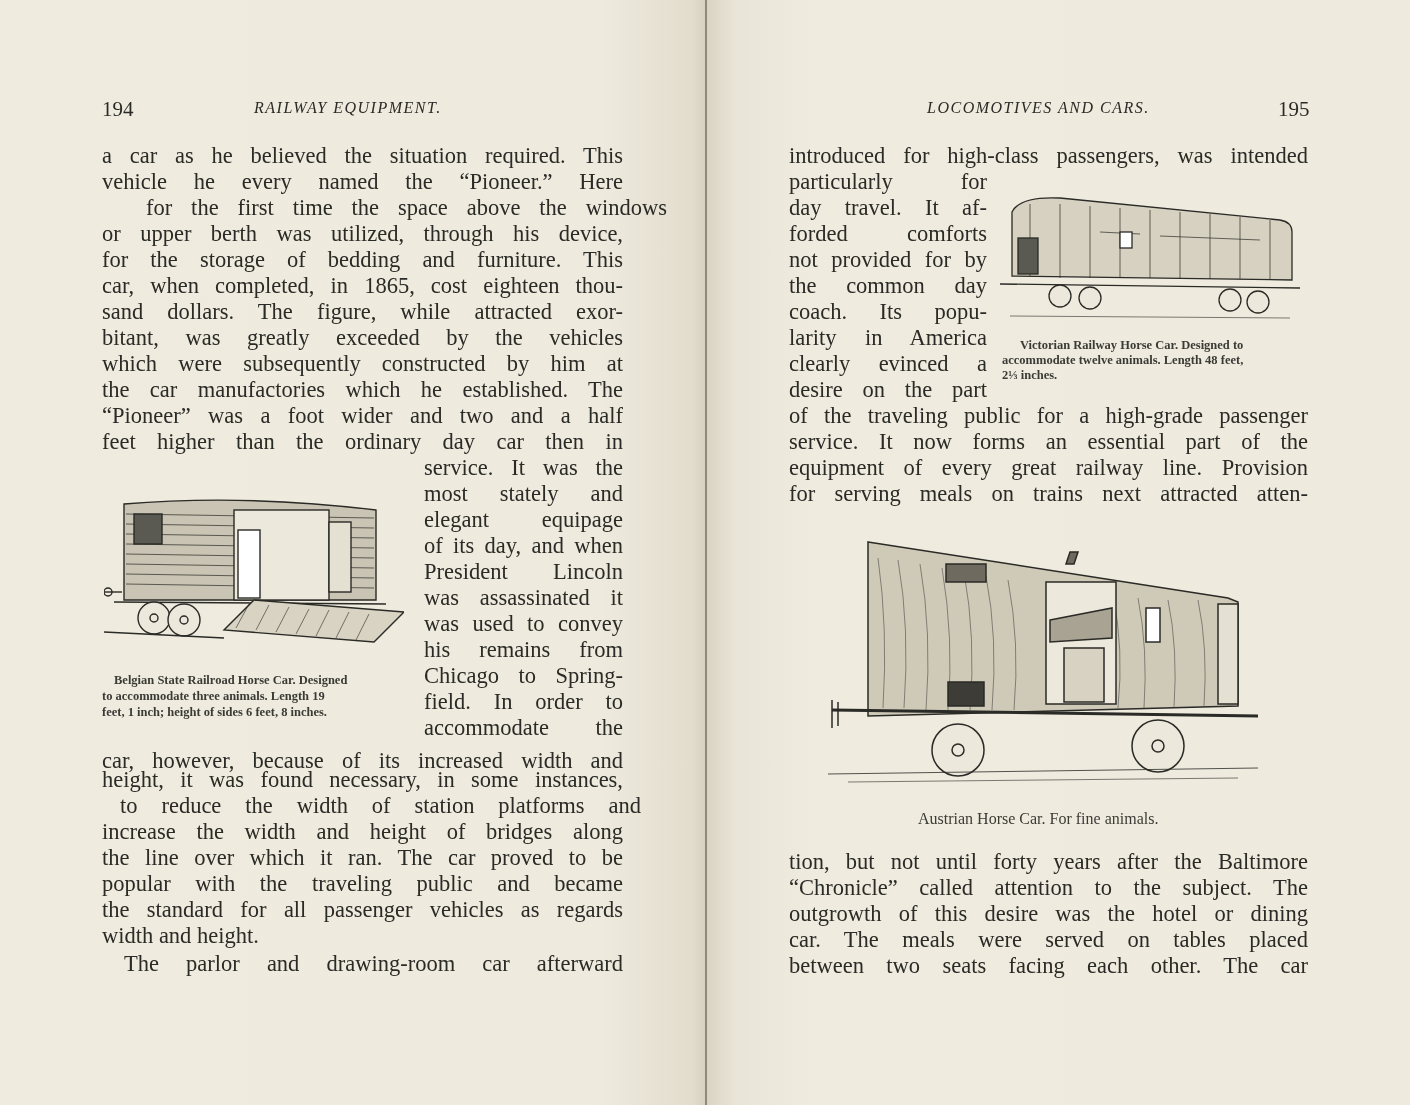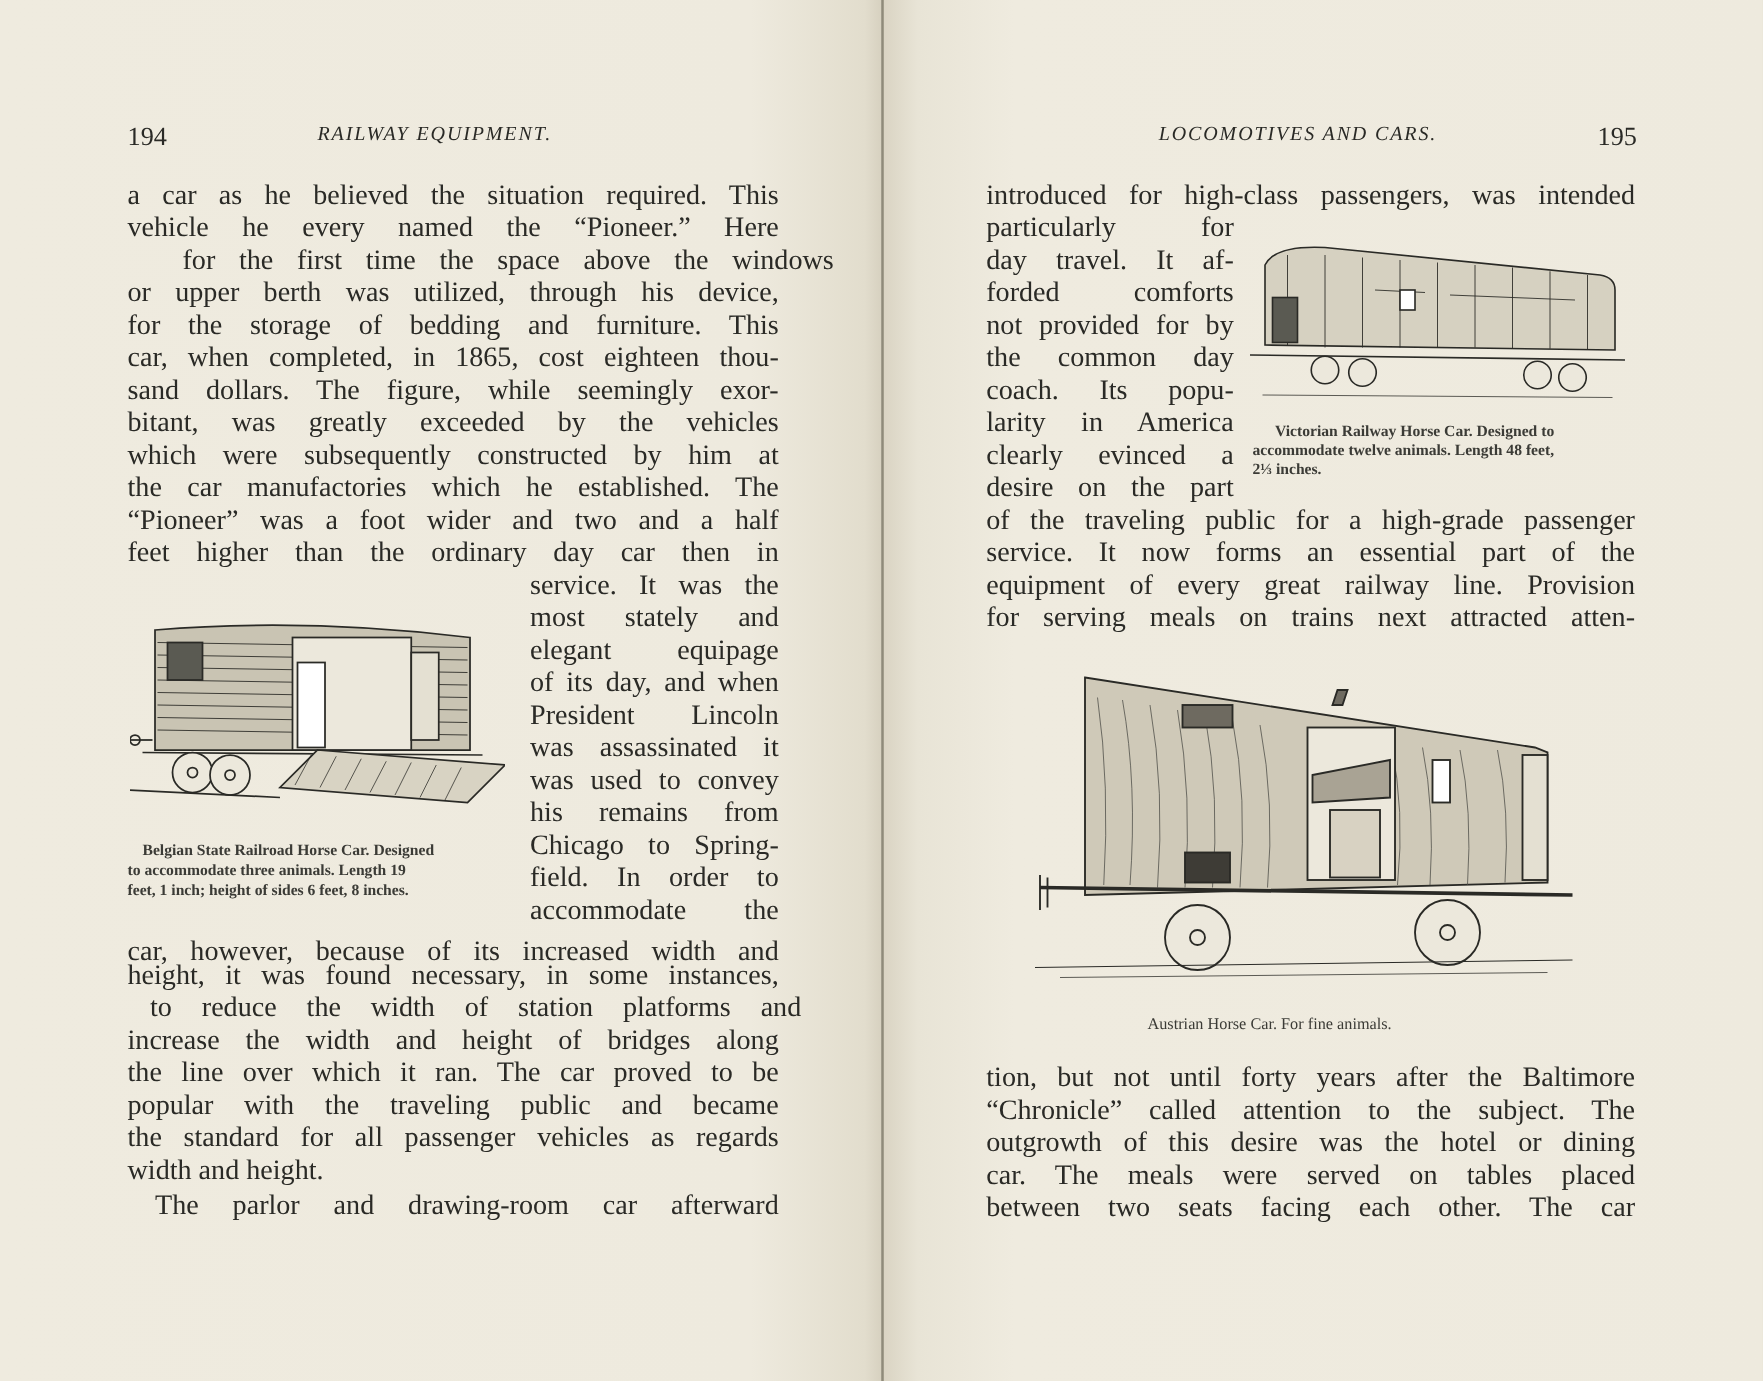--- a/index.html
+++ b/index.html
@@ -25,21 +25,21 @@
 <div class="folio" style="left:102px;">194</div>
 <div class="runhead" style="left:254px;">RAILWAY EQUIPMENT.</div>
 
 <div>
   <div class="line j" style="left:102px;top:143px;width:521px;">a car as he believed the situation required. This</div>
   <div class="line j" style="left:102px;top:169px;width:521px;">vehicle he every named the “Pioneer.” Here</div>
   <div class="line j" style="left:102px;top:195px;width:521px;margin-left:44px;">for the first time the space above the windows</div>
   <div class="line j" style="left:102px;top:221px;width:521px;">or upper berth was utilized, through his device,</div>
   <div class="line j" style="left:102px;top:247px;width:521px;">for the storage of bedding and furniture. This</div>
   <div class="line j" style="left:102px;top:273px;width:521px;">car, when completed, in 1865, cost eighteen thou-</div>
-  <div class="line j" style="left:102px;top:299px;width:521px;">sand dollars. The figure, while seemingly exor-</div>
+  <div class="line j" style="left:102px;top:299px;width:521px;">sand dollars. The figure, while attracted exor-</div>
   <div class="line j" style="left:102px;top:325px;width:521px;">bitant, was greatly exceeded by the vehicles</div>
   <div class="line j" style="left:102px;top:351px;width:521px;">which were subsequently constructed by him at</div>
   <div class="line j" style="left:102px;top:377px;width:521px;">the car manufactories which he established. The</div>
   <div class="line j" style="left:102px;top:403px;width:521px;">“Pioneer” was a foot wider and two and a half</div>
   <div class="line j" style="left:102px;top:429px;width:521px;">feet higher than the ordinary day car then in</div>
 </div>
 
 <div>
   <div class="line j" style="left:424px;top:455px;width:199px;">service. It was the</div>
   <div class="line j" style="left:424px;top:481px;width:199px;">most stately and</div>
@@ -193,21 +193,21 @@
     <line x1="4" y1="162" x2="4" y2="190"></line>
       <line x1="10" y1="164" x2="10" y2="188"></line>
     <circle cx="130" cy="212" r="26" fill="#ece8dc"></circle>
       <circle cx="130" cy="212" r="6"></circle>
     <circle cx="330" cy="208" r="26" fill="#ece8dc"></circle>
       <circle cx="330" cy="208" r="6"></circle>
     <line x1="0" y1="236" x2="430" y2="230" stroke-width="0.8"></line>
     <line x1="20" y1="244" x2="410" y2="240" stroke-width="0.6"></line>
   </g>
 </svg>
-<div class="cap" style="left:918px;top:811px;font-weight:normal;font-size:13px;">Austrian Horse Car. For fine animals.</div>
+<div class="cap" style="left:918px;top:811px;font-weight:normal;font-size:16px;">Austrian Horse Car. For fine animals.</div>
 
 <div>
   <div class="line j" style="left:789px;top:849px;width:519px;">tion, but not until forty years after the Baltimore</div>
   <div class="line j" style="left:789px;top:875px;width:519px;">“Chronicle” called attention to the subject. The</div>
   <div class="line j" style="left:789px;top:901px;width:519px;">outgrowth of this desire was the hotel or dining</div>
   <div class="line j" style="left:789px;top:927px;width:519px;">car. The meals were served on tables placed</div>
   <div class="line j" style="left:789px;top:953px;width:519px;">between two seats facing each other. The car</div>
 </div>
 
 </body></html>

